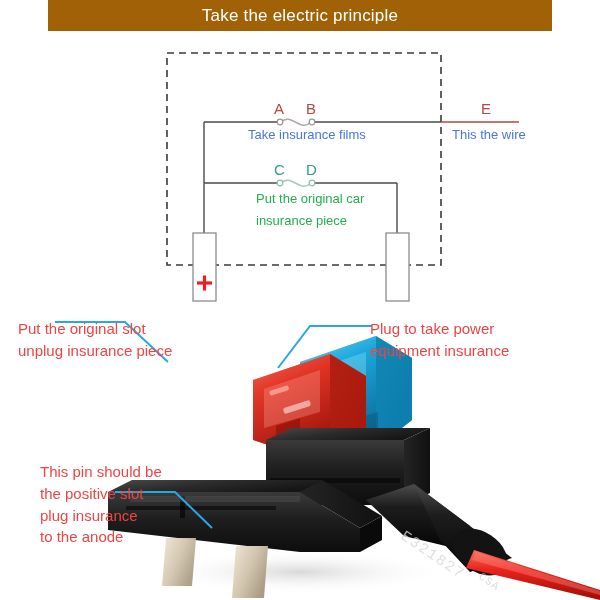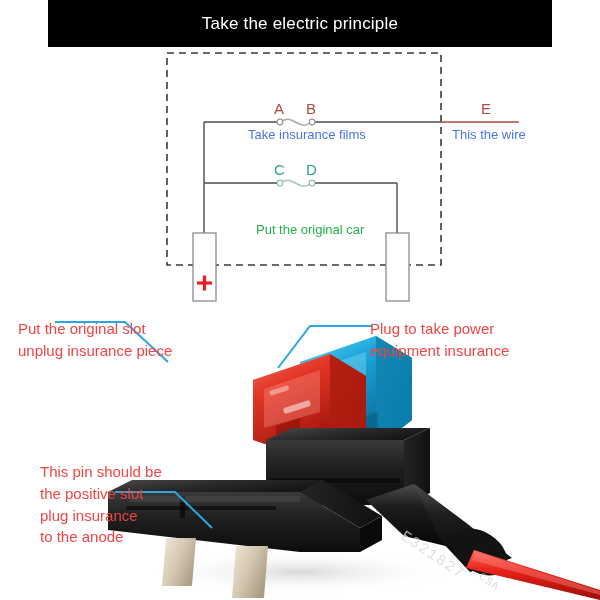--- a/index.html
+++ b/index.html
@@ -18,22 +18,22 @@
     background: #ffffff;
     overflow: hidden;
   }
 
   
   #header-bar {
     position: absolute;
     left: 48px;
     top: 0px;
     width: 504px;
-    height: 47px;
-    background: #000000;
+    height: 31px;
+    background: #a16207;
     color: #ffffff;
     display: flex;
     align-items: center;
     justify-content: center;
     font-size: 17px;
     letter-spacing: 0.2px;
   }
 
   
   #diagram-svg {
@@ -51,21 +51,21 @@
     line-height: 1.35;
   }
   .node-letter {
     font-size: 15px;
     font-weight: 400;
   }
   .node-ab { color: #b4473f; }
   .node-cd { color: #2fa08a; }
   .node-e  { color: #b4473f; }
   .cap-blue  { color: #4a74e8; font-size: 13px; }
-  .cap-green { color: #22b14c; font-size: 13px; margin-top: 31px; }
+  .cap-green { color: #22b14c; font-size: 13px; }
 
   
   #photo-area {
     position: absolute;
     left: 0;
     top: 300px;
     width: 600px;
     height: 300px;
   }
   #photo-svg {
@@ -131,20 +131,21 @@
   </svg>
 
   <div class="dlabel node-letter node-ab" style="left:274px; top:99px;">A</div>
   <div class="dlabel node-letter node-ab" style="left:306px; top:99px;">B</div>
   <div class="dlabel node-letter node-cd" style="left:274px; top:160px;">C</div>
   <div class="dlabel node-letter node-cd" style="left:306px; top:160px;">D</div>
   <div class="dlabel node-letter node-e" style="left:481px; top:99px;">E</div>
 
   <div class="dlabel cap-blue" style="left:248px; top:126px;text-align:center;">Take insurance films</div>
   <div class="dlabel cap-green" style="left:256px; top:190px;">Put the original car</div>
+  <div class="dlabel cap-green" style="left:256px; top:212px;">insurance piece</div>
   <div class="dlabel cap-blue" style="left:452px; top:126px;">This the wire</div>
 
   <div id="photo-area">
     <svg id="photo-svg" viewBox="0 0 600 300">
       <defs>
         <linearGradient id="gradRedFuse" x1="0" y1="0" x2="0.3" y2="1">
           <stop offset="0%" stop-color="#f4655a"></stop>
           <stop offset="35%" stop-color="#e03223"></stop>
           <stop offset="100%" stop-color="#9b1008"></stop>
         </linearGradient>

